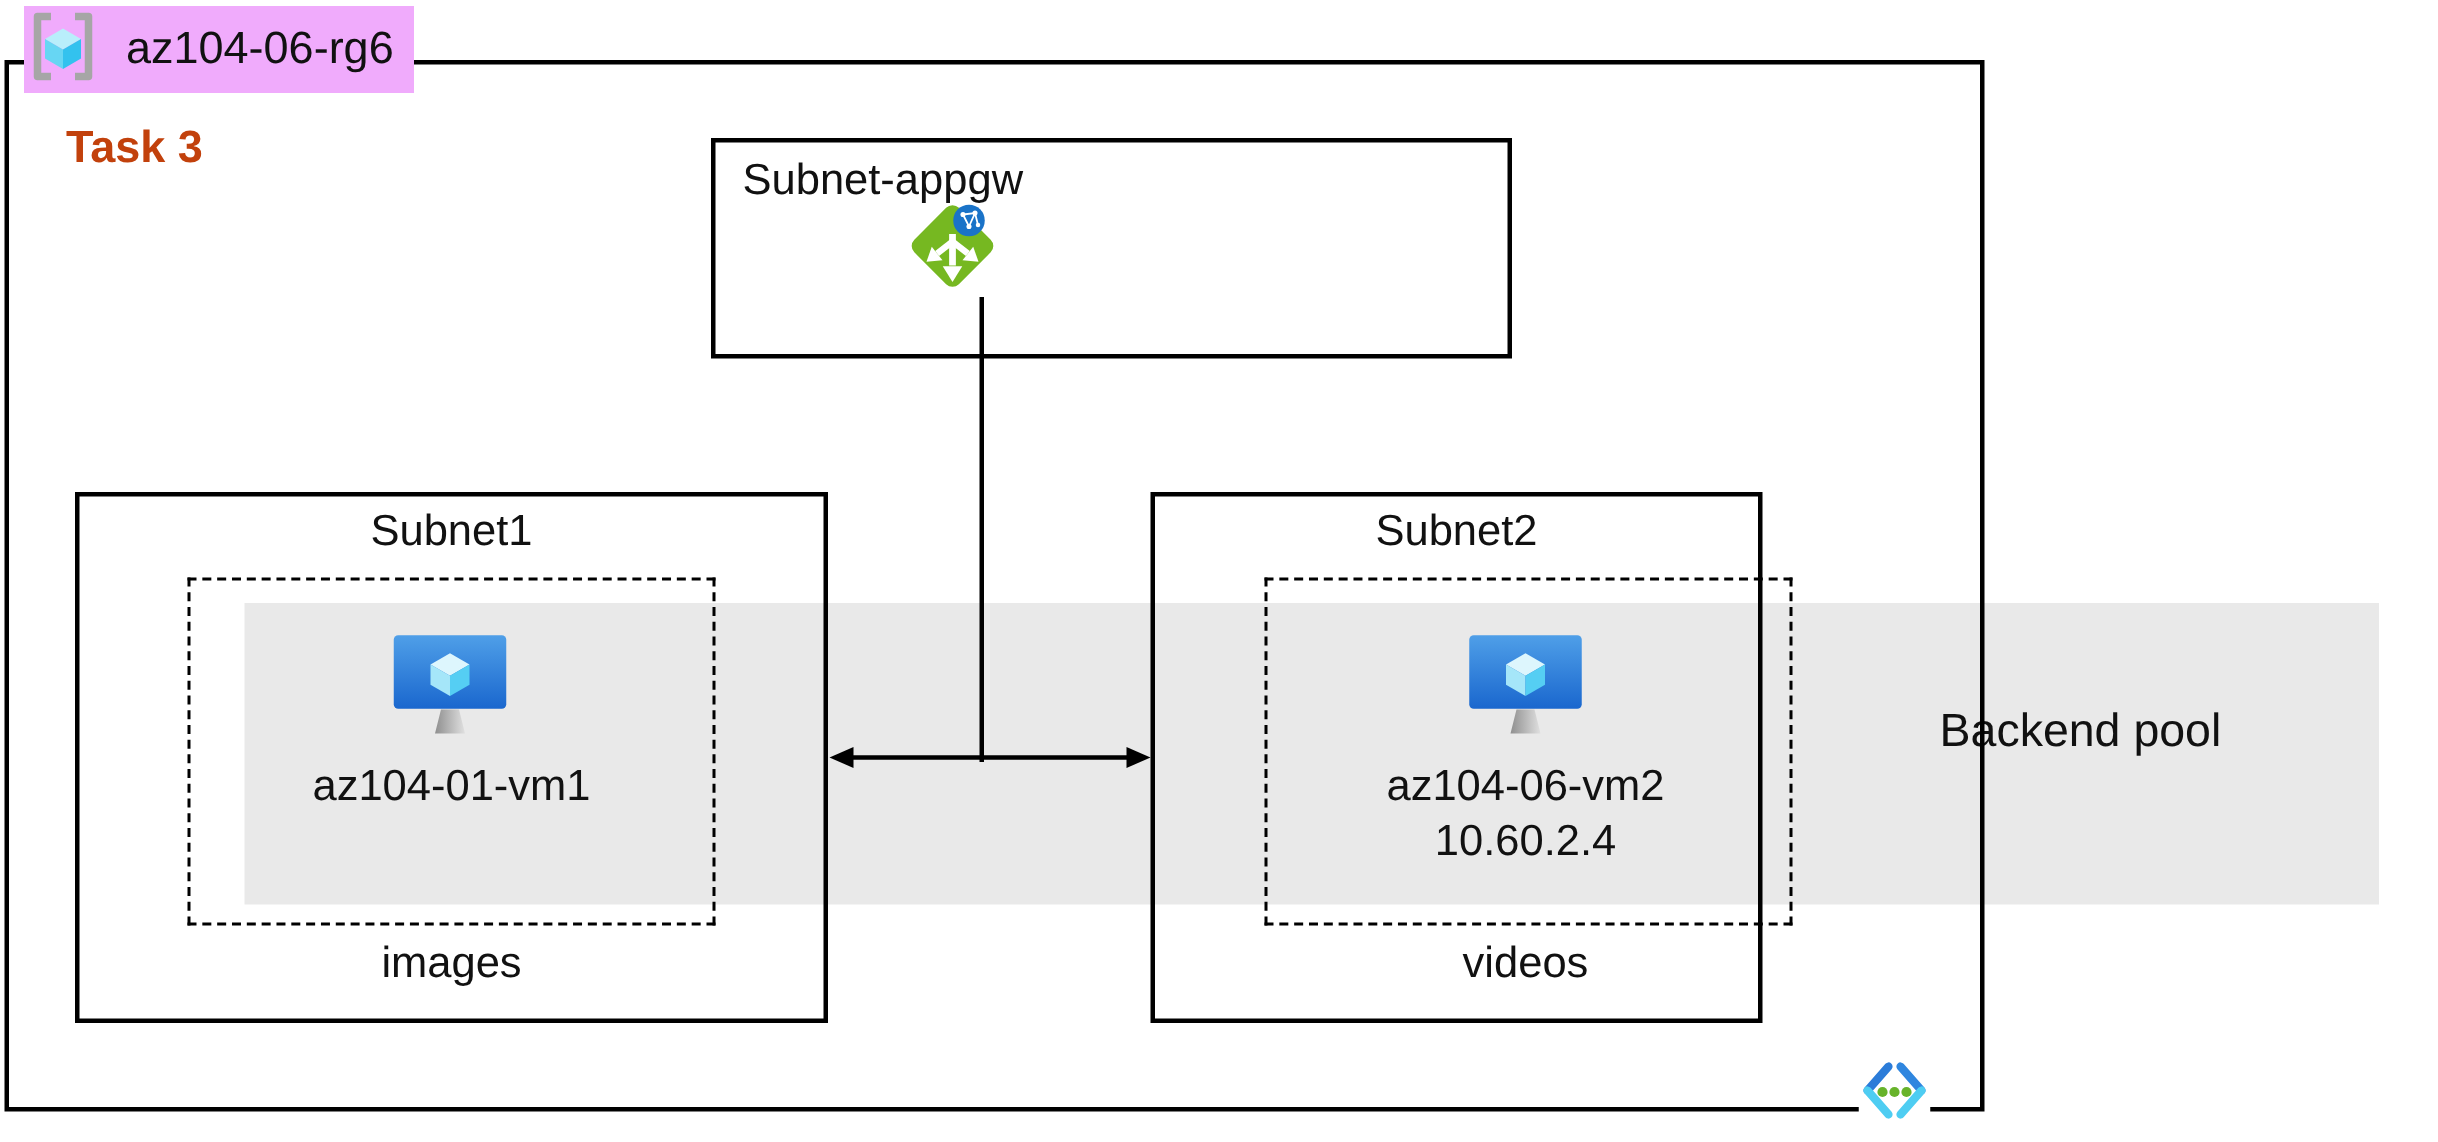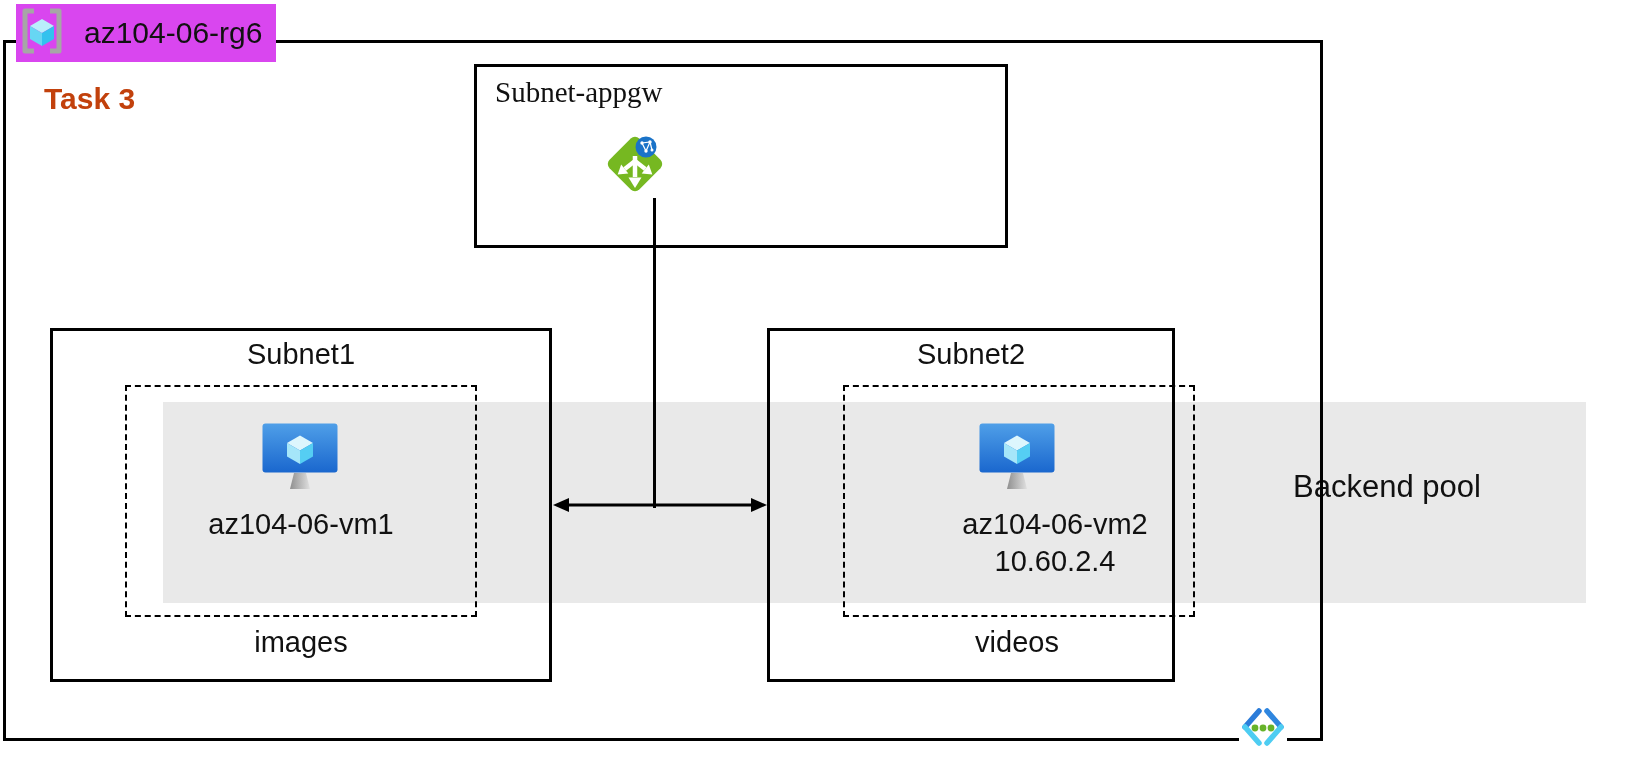--- a/index.html
+++ b/index.html
@@ -39,42 +39,41 @@
     z-index: 2;
   }
   .rg-label {
     position: absolute;
     left: 16px; top: 4px;
     height: 58px;
     display: flex;
     align-items: center;
     gap: 16px;
     padding-right: 14px;
-    background: #d946ef;
+    background: #f0abfc;
     z-index: 4;
   }
   .rg-label .txt { font-size: 30px; white-space: nowrap; }
 
   .task-label {
     position: absolute;
     left: 44px; top: 82px;
     font-size: 30px;
     font-weight: bold;
     color: #c2410c;
     z-index: 3;
   }
 
   
   .appgw-box {
     position: absolute;
-    left: 474px; top: 64px;
-    width: 534px; height: 184px;
+    left: 474px; top: 92px;
+    width: 534px; height: 147px;
     border: 3px solid #000;
     z-index: 2;
-    font-family: Liberation Serif, serif;
   }
   .appgw-title {
     position: absolute;
     left: 18px; top: 9px;
     font-size: 29px;
     white-space: nowrap;
   }
   .appgw-icon { position: absolute; left: 601px; top: 130px; z-index: 3; }
   .appgw-labels {
     position: absolute;
@@ -132,21 +131,21 @@
 
   .vm-text {
     position: absolute;
     top: 506px;
     text-align: center;
     font-size: 29px;
     line-height: 37px;
     z-index: 3;
   }
   .vm-text1 { left: 50px; width: 502px; }
-  .vm-text2 { left: 805px; width: 500px; }
+  .vm-text2 { left: 767px; width: 500px; }
 
   .storage-label {
     position: absolute;
     top: 626px;
     text-align: center;
     font-size: 29px;
     z-index: 3;
   }
   .storage1 { left: 50px; width: 502px; }
   .storage2 { left: 767px; width: 500px; }
@@ -233,21 +232,21 @@
         </linearGradient>
       </defs>
       <rect x="0.5" y="0.5" width="75" height="49" rx="3" fill="url(#scr1)"></rect>
       <polygon points="38,12.5 51,20 38,27.5 25,20" fill="#ddf6fd"></polygon>
       <polygon points="25,20 38,27.5 38,41 25,33.5" fill="#a5e6f9"></polygon>
       <polygon points="51,20 38,27.5 38,41 51,33.5" fill="#55cef3"></polygon>
       <polygon points="32,50 44,50 48,66 28,66" fill="url(#std1)"></polygon>
     </svg>
   </div>
   <div class="vm-text vm-text1">
-    <div>az104-06-vm1</div>
+    <div>az104-01-vm1</div>
   </div>
   <div class="storage-label storage1">images</div>
 
   <div class="subnet-box subnet2-box">
     <div class="subnet-title">Subnet2</div>
   </div>
   <div class="dashed-box dashed2"></div>
 
   <div class="vm-icon vm-icon2">
     <svg width="76" height="74" viewBox="0 0 76 74">

